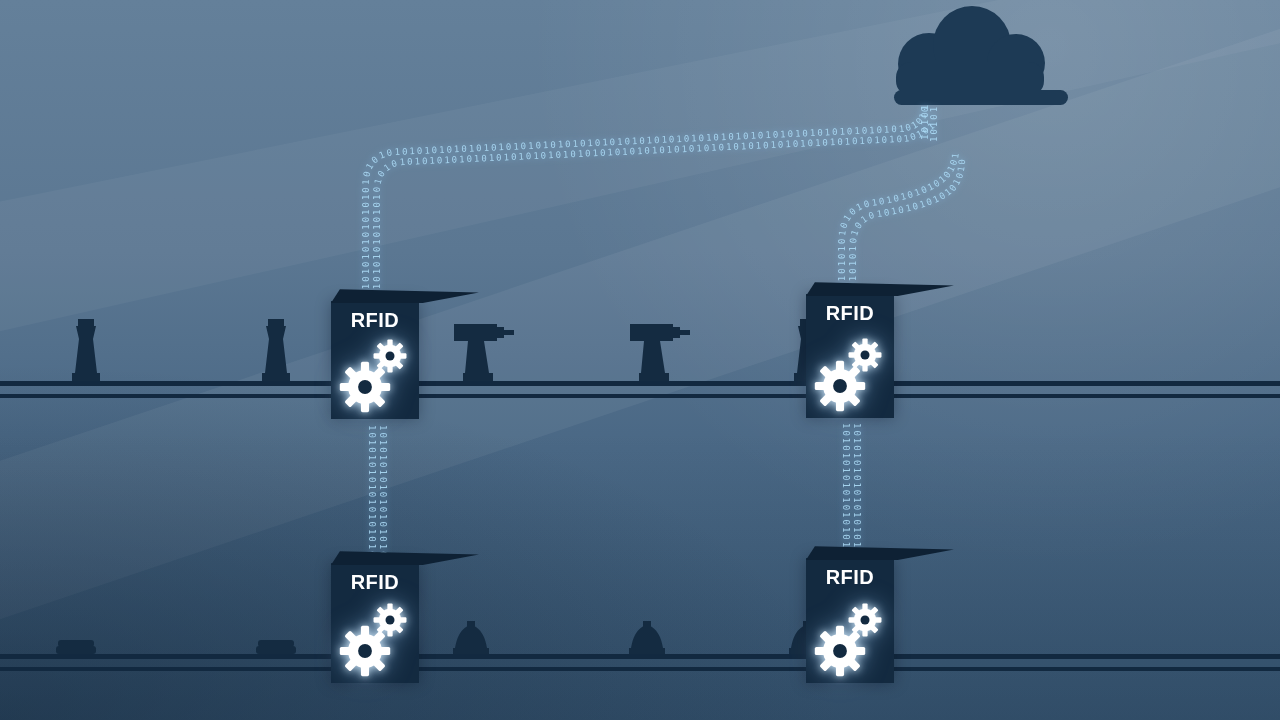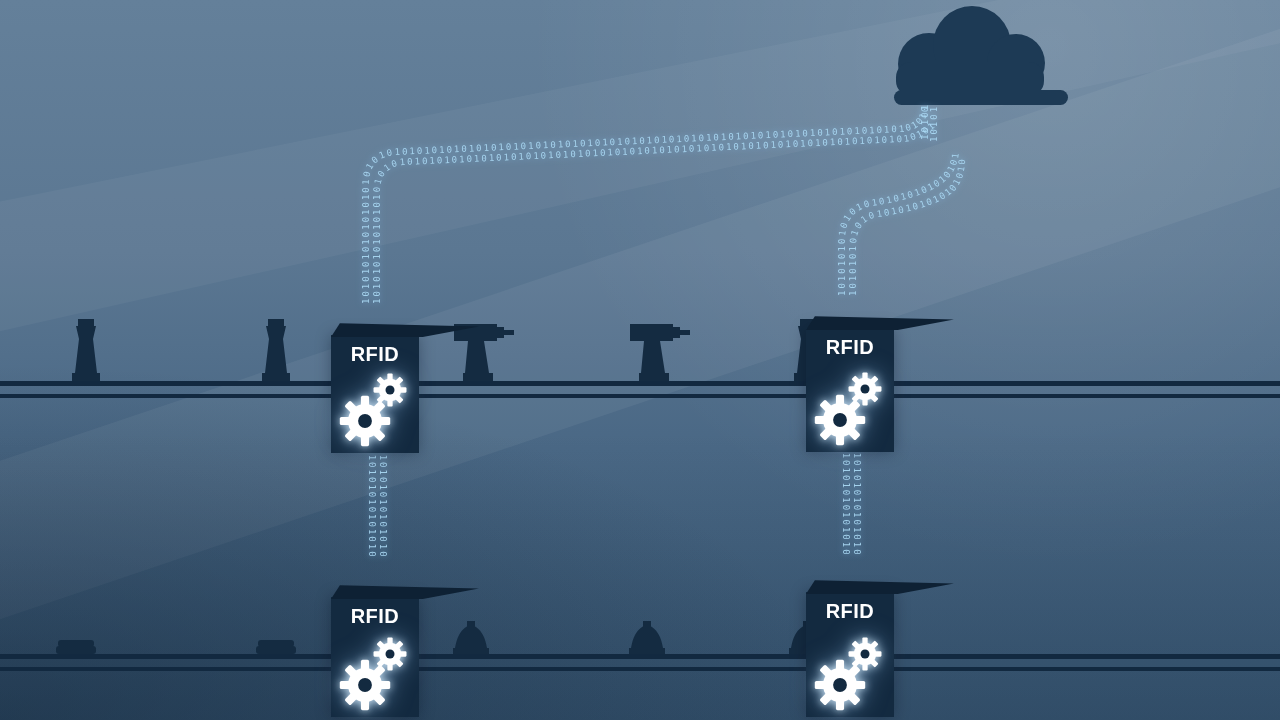--- a/index.html
+++ b/index.html
@@ -14,21 +14,20 @@
   .glow-tr{background:radial-gradient(circle at 82% 6%,rgba(255,255,255,.12),rgba(255,255,255,0) 42%);}
   .vignette{background:
       radial-gradient(120% 90% at 0% 100%,rgba(12,30,48,.40),rgba(12,30,48,0) 55%),
       linear-gradient(180deg,rgba(0,0,0,0) 60%,rgba(12,30,48,.22) 100%);}
   #scene{position:absolute;inset:0;}
   .streams{filter:drop-shadow(0 0 3px rgba(140,205,250,.65));}
   .streams text{font-family:"DejaVu Sans Mono",monospace;font-size:9px;letter-spacing:2px;fill:#a9d7f2;opacity:.95;}
   .reader{
     position:absolute;background:#132a40;z-index:5;
     box-shadow:0 0 14px rgba(5,15,28,.35);
-    margin-top:34px;
   }
   .reader .lid{
     position:absolute;top:-13px;left:0;width:148px;height:15px;background:#0e2134;
     clip-path:polygon(0 100%,6% 8%,100% 30%,62% 100%);
   }
   .reader .label{
     position:absolute;top:8px;left:0;width:100%;text-align:center;
     color:#ffffff;font-weight:bold;font-size:20px;letter-spacing:.5px;
   }
   .gears{

